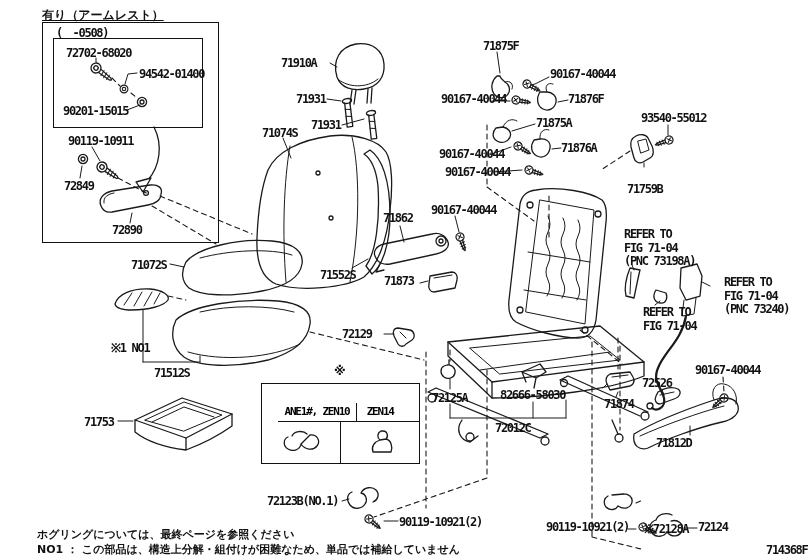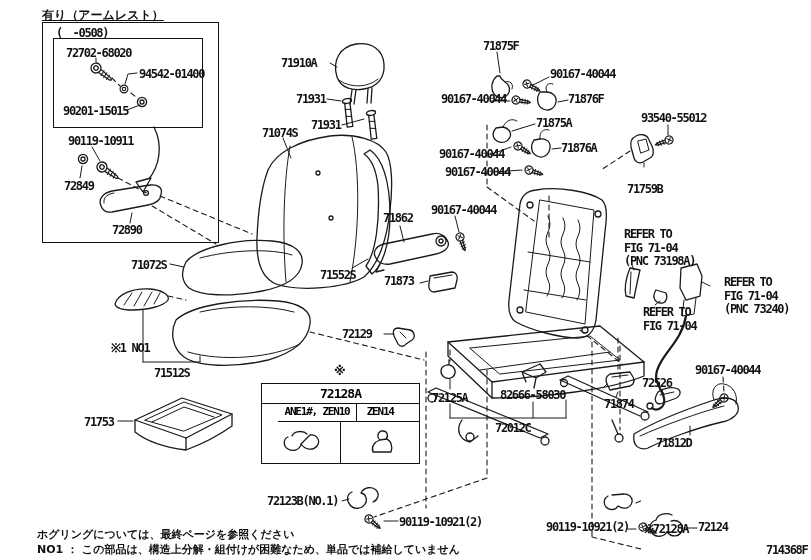--- a/index.html
+++ b/index.html
@@ -221,21 +221,20 @@
     <path class="dash" d="M426,352 L426,508 M487,370 L487,478 M487,478 L374,517"></path>
     <path class="dash" d="M592,342 L592,537 M592,537 L641,549 M620,346 L620,430 M618,338 L618,369"></path>
     <path class="dash" d="M723,377 L724,392 M636,503 L643,500 M450,350 L450,361"></path>
   </g>
 </svg>
 
 <div class="box" style="left:42px;top:22px;width:175px;height:219px;"></div>
 <div class="box" style="left:53px;top:38px;width:148px;height:88px;"></div>
 
 <div class="tbl">
-  <div class="hdr">72128A</div>
   <div class="c1">ANE1#, ZEN10</div>
   <div class="c2">ZEN14</div>
   <div class="p1">
     <svg width="78" height="40">
       <g class="art">
             <path d="M26,16 C21,18 21,25 26,28 C31,31 38,29 39,23 M39,23 C43,29 51,30 55,25 C59,20 55,13 48,14 M30,15 C32,10 41,9 45,13 M48,14 L39,23"></path>
           </g>
     </svg>
   </div>
   <div class="p2">

